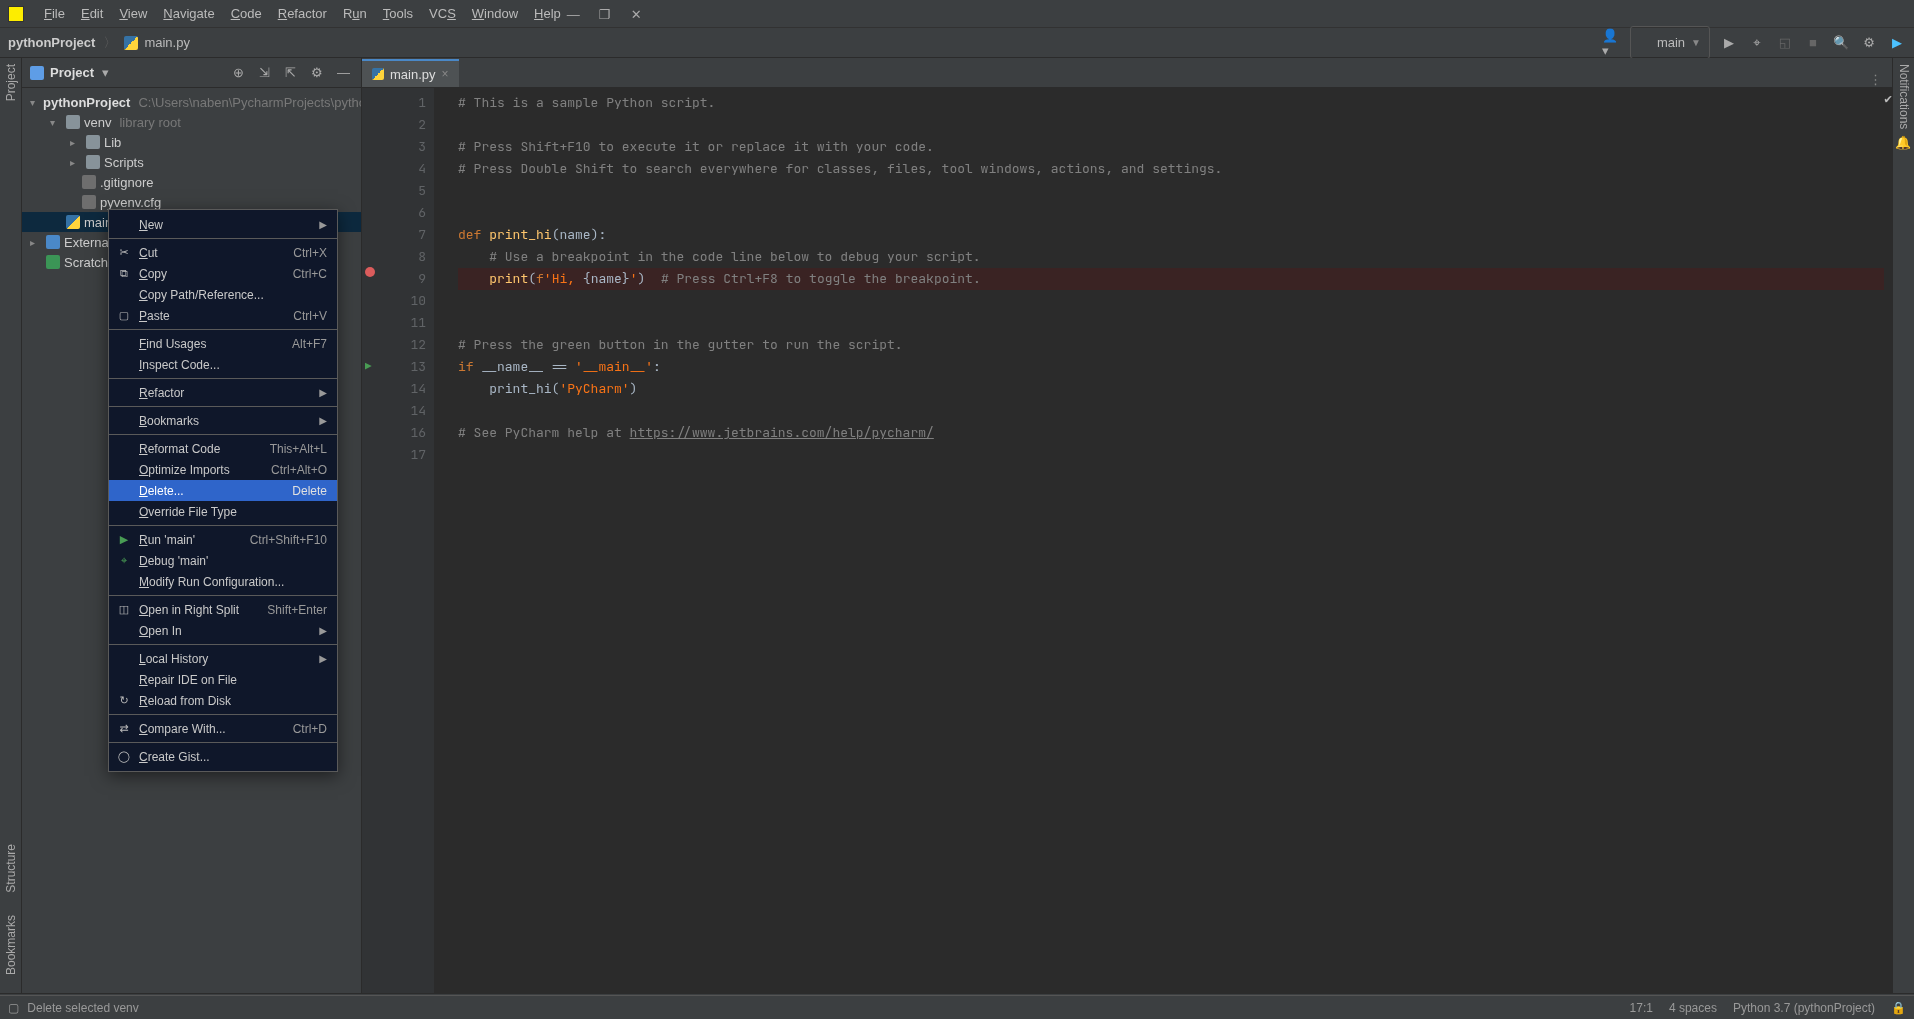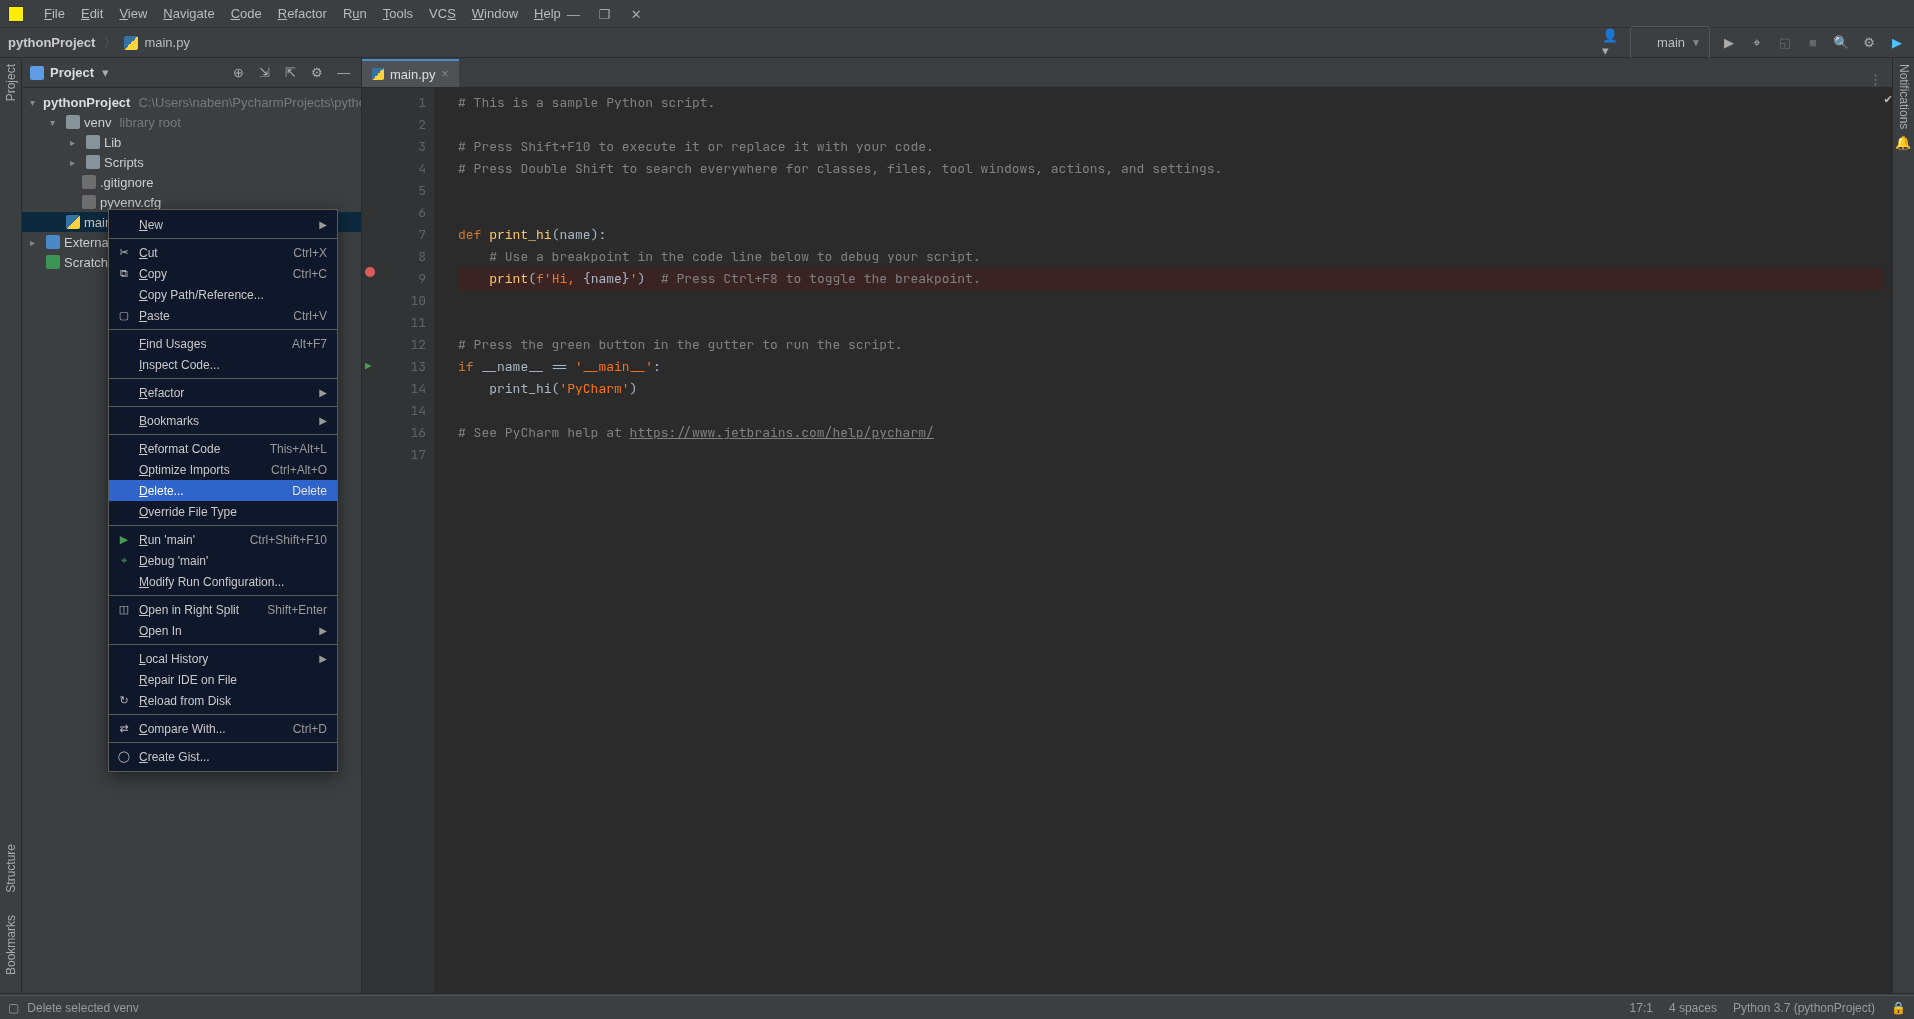--- a/index.html
+++ b/index.html
@@ -60,21 +60,21 @@
 .tabs { height:30px; background:#3c3f41; display:flex; align-items:flex-end; border-bottom:1px solid #2b2b2b;}
 .tab { height:28px; display:flex; align-items:center; gap:6px; padding:0 10px; background:#4e5254; border-top:2px solid #4a88c7; color:#ddd;}
 .tab .close { color:#888; font-size:12px;}
 .tab-extra { margin-left:auto; padding:0 10px; color:#888;}
 .editor { flex:1; display:flex; font-family:"JetBrains Mono","Consolas",monospace; font-size:13px; line-height:22px; position:relative;}
 .gutter { width:56px; background:#313335; text-align:right; color:#606366; padding:4px 8px 0 0; user-select:none;}
 .gutter .gline { height:22px; position:relative;}
 .code { flex:1; padding:4px 0 0 8px; white-space:pre; color:#a9b7c6;margin-left:16px;}
 .code .bp-line { background:#3a2323; display:block;}
 .kw { color:#cc7832;}
-.fn { color:#ffc66d;font-family:Liberation Mono, monospace;}
+.fn { color:#ffc66d;}
 .str { color:#f97316;}
 .cmt { color:#808080;}
 .url { color:#808080; text-decoration:underline;}
 .rightstrip { width:22px; background:#3c3f41; border-left:1px solid #2b2b2b; display:flex; flex-direction:column; align-items:center; padding-top:6px;}
 .rightstrip .vlabel { writing-mode:vertical-rl; color:#aaa; font-size:12px; cursor:pointer;}
 .bottombar { height:26px; background:#3c3f41; border-top:1px solid #2b2b2b; display:flex; align-items:center; padding:0 8px; gap:16px; font-size:12px;}
 .bottombar .toolbtn { display:flex; align-items:center; gap:6px; color:#aaa; cursor:pointer;}
 .statusbar { position:absolute; bottom:0; left:0; right:0; height:24px; background:#3c3f41; border-top:1px solid #555; display:flex; align-items:center; padding:0 8px; font-size:12px; color:#999;}
 .statusbar .sright { margin-left:auto; display:flex; gap:16px; align-items:center;}
 

